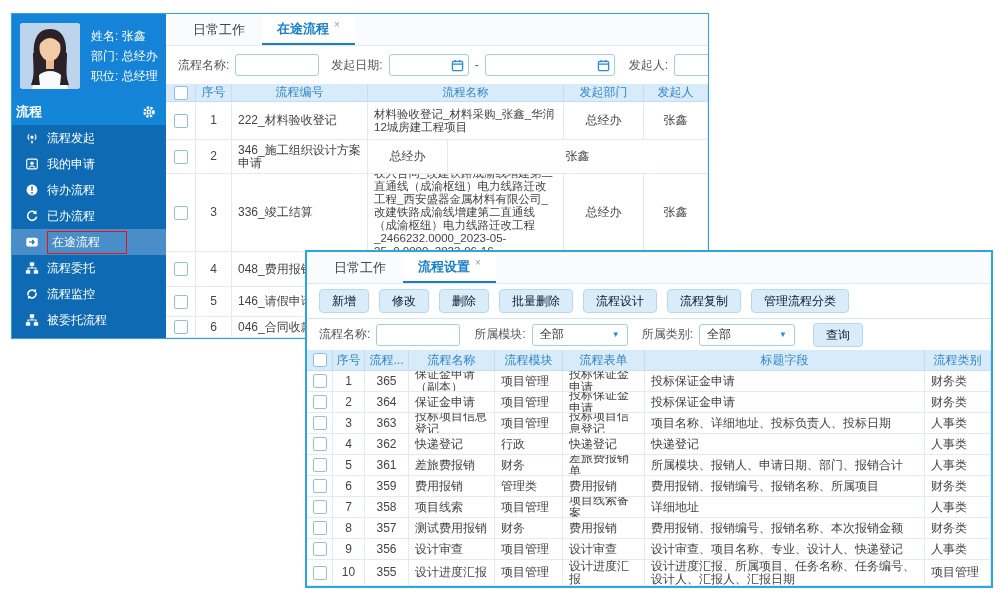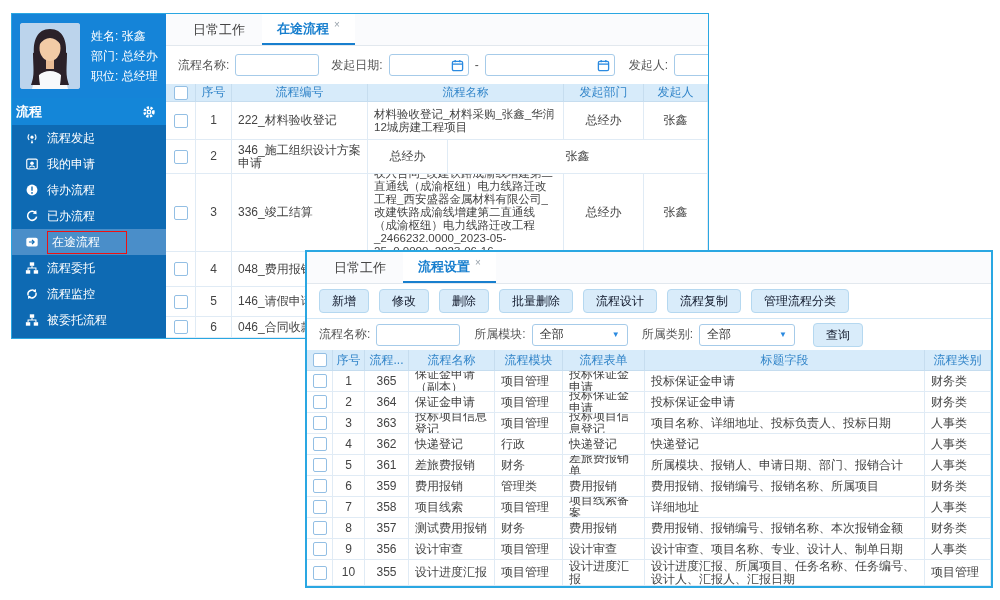--- a/index.html
+++ b/index.html
@@ -446,21 +446,21 @@
     </div>
     <div class="tr" style="height:21px">
       <div class="td fc0 center">
           <span class="cb"></span>
         </div>
       <div class="td fc1 center">9</div>
       <div class="td fc2 center">356</div>
       <div class="td fc3">设计审查</div>
       <div class="td fc4">项目管理</div>
       <div class="td fc5">设计审查</div>
-      <div class="td fc6">设计审查、项目名称、专业、设计人、制单日期</div>
+      <div class="td fc6">设计审查、项目名称、专业、设计人、快递登记</div>
       <div class="td fc7">人事类</div>
     </div>
     <div class="tr grow">
       <div class="td fc0 center">
           <span class="cb"></span>
         </div>
       <div class="td fc1 center">10</div>
       <div class="td fc2 center">355</div>
       <div class="td fc3">设计进度汇报</div>
       <div class="td fc4">项目管理</div>

